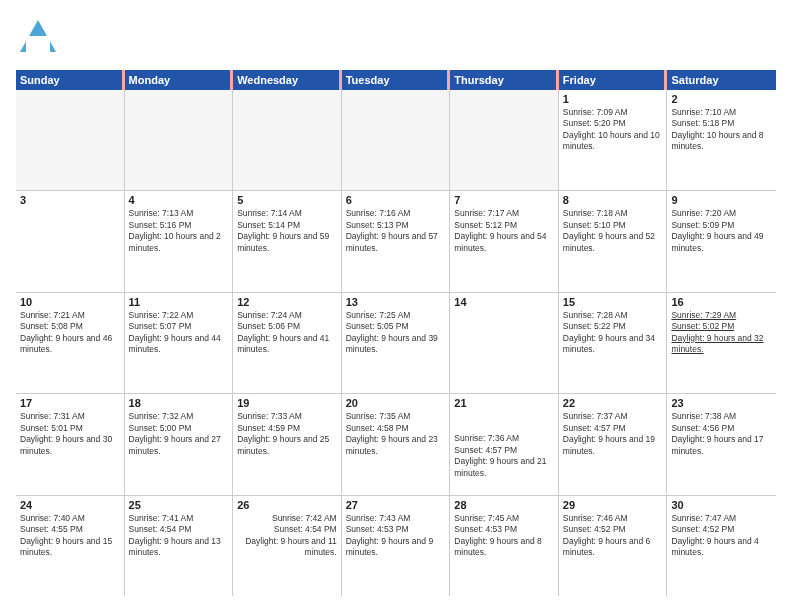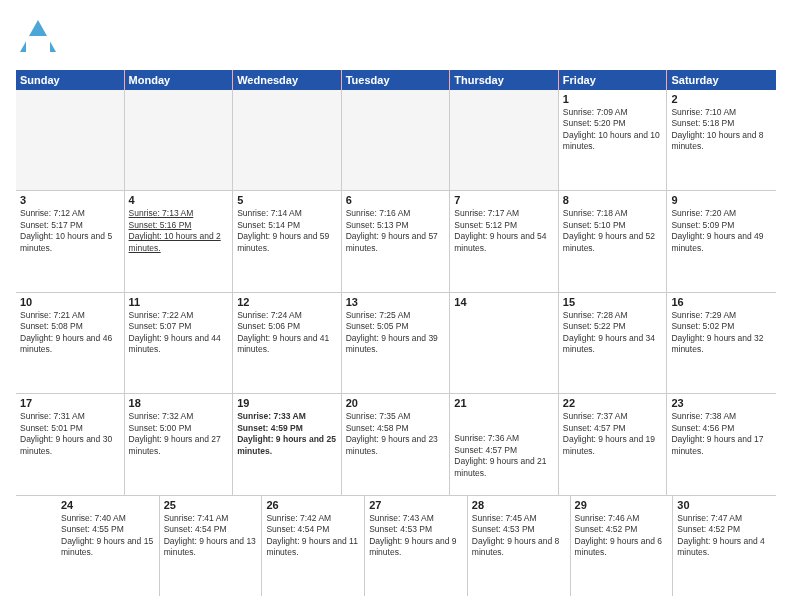--- a/index.html
+++ b/index.html
@@ -44,35 +44,35 @@
       display: grid;
       grid-template-columns: repeat(7, 1fr);
       background: #2255aa;
     }
     .cal-header-cell {
       color: #fff;
       font-size: 11px;
       font-weight: bold;
       padding: 4px 4px;
       text-align: left;
-      border-right: 1px solid #fca5a5;
+      border-right: 3px solid #fca5a5;
     }
     .cal-header-cell:last-child { border-right: none; }
     .cal-body {
       flex: 1;
       display: flex;
       flex-direction: column;
     }
     .cal-row {
       display: grid;
       grid-template-columns: repeat(7, 1fr);
       flex: 1;
       border-bottom: 1px solid #ccc;
     }
-    .cal-row:last-child { border-bottom: none; margin-left: 41px; }
+    .cal-row:last-child { border-bottom: none; }
     .cal-cell {
       border-right: 1px solid #ccc;
       padding: 3px 4px;
       font-size: 9px;
       color: #333;
       vertical-align: top;
       min-height: 80px;
       background: #fff;
     }
     .cal-cell:last-child { border-right: none; }
@@ -150,27 +150,24 @@
           <div class="cal-cell">
             <span class="day-num">2</span>
             <div class="cell-text" style="white-space: pre-line;">Sunrise: 7:10 AM
 Sunset: 5:18 PM
 Daylight: 10 hours and 8 minutes.</div>
           </div>
         </div>
         <div class="cal-row">
           <div class="cal-cell">
             <span class="day-num">3</span>
-            <div class="cell-text" style="white-space: pre-line;">Sunrise: 7:12 AM
-Sunset: 5:17 PM
-Daylight: 10 hours and 5 minutes.</div>
           </div>
           <div class="cal-cell">
             <span class="day-num">4</span>
-            <div class="cell-text" style="white-space: pre-line; text-decoration: underline;">Sunrise: 7:13 AM
+            <div class="cell-text" style="white-space: pre-line;">Sunrise: 7:13 AM
 Sunset: 5:16 PM
 Daylight: 10 hours and 2 minutes.</div>
           </div>
           <div class="cal-cell">
             <span class="day-num">5</span>
             <div class="cell-text" style="white-space: pre-line;">Sunrise: 7:14 AM
 Sunset: 5:14 PM
 Daylight: 9 hours and 59 minutes.</div>
           </div>
           <div class="cal-cell">
@@ -227,41 +224,41 @@
             <span class="day-num">14</span>
           </div>
           <div class="cal-cell">
             <span class="day-num">15</span>
             <div class="cell-text" style="white-space: pre-line;">Sunrise: 7:28 AM
 Sunset: 5:22 PM
 Daylight: 9 hours and 34 minutes.</div>
           </div>
           <div class="cal-cell">
             <span class="day-num">16</span>
-            <div class="cell-text" style="white-space: pre-line;">Sunrise: 7:29 AM
+            <div class="cell-text" style="white-space: pre-line; text-decoration: underline;">Sunrise: 7:29 AM
 Sunset: 5:02 PM
 Daylight: 9 hours and 32 minutes.</div>
           </div>
         </div>
         <div class="cal-row">
           <div class="cal-cell">
             <span class="day-num">17</span>
             <div class="cell-text" style="white-space: pre-line;">Sunrise: 7:31 AM
 Sunset: 5:01 PM
 Daylight: 9 hours and 30 minutes.</div>
           </div>
           <div class="cal-cell">
             <span class="day-num">18</span>
             <div class="cell-text" style="white-space: pre-line;">Sunrise: 7:32 AM
 Sunset: 5:00 PM
 Daylight: 9 hours and 27 minutes.</div>
           </div>
           <div class="cal-cell">
             <span class="day-num">19</span>
-            <div class="cell-text" style="white-space: pre-line; font-weight: bold;">Sunrise: 7:33 AM
+            <div class="cell-text" style="white-space: pre-line;">Sunrise: 7:33 AM
 Sunset: 4:59 PM
 Daylight: 9 hours and 25 minutes.</div>
           </div>
           <div class="cal-cell">
             <span class="day-num">20</span>
             <div class="cell-text" style="white-space: pre-line;">Sunrise: 7:35 AM
 Sunset: 4:58 PM
 Daylight: 9 hours and 23 minutes.</div>
           </div>
           <div class="cal-cell">
@@ -291,21 +288,21 @@
 Daylight: 9 hours and 15 minutes.</div>
           </div>
           <div class="cal-cell">
             <span class="day-num">25</span>
             <div class="cell-text" style="white-space: pre-line;">Sunrise: 7:41 AM
 Sunset: 4:54 PM
 Daylight: 9 hours and 13 minutes.</div>
           </div>
           <div class="cal-cell">
             <span class="day-num">26</span>
-            <div class="cell-text" style="white-space: pre-line;">Sunrise: 7:42 AM
+            <div class="cell-text" style="white-space: pre-line; text-align: right;">Sunrise: 7:42 AM
 Sunset: 4:54 PM
 Daylight: 9 hours and 11 minutes.</div>
           </div>
           <div class="cal-cell">
             <span class="day-num">27</span>
             <div class="cell-text" style="white-space: pre-line;">Sunrise: 7:43 AM
 Sunset: 4:53 PM
 Daylight: 9 hours and 9 minutes.</div>
           </div>
           <div class="cal-cell">

